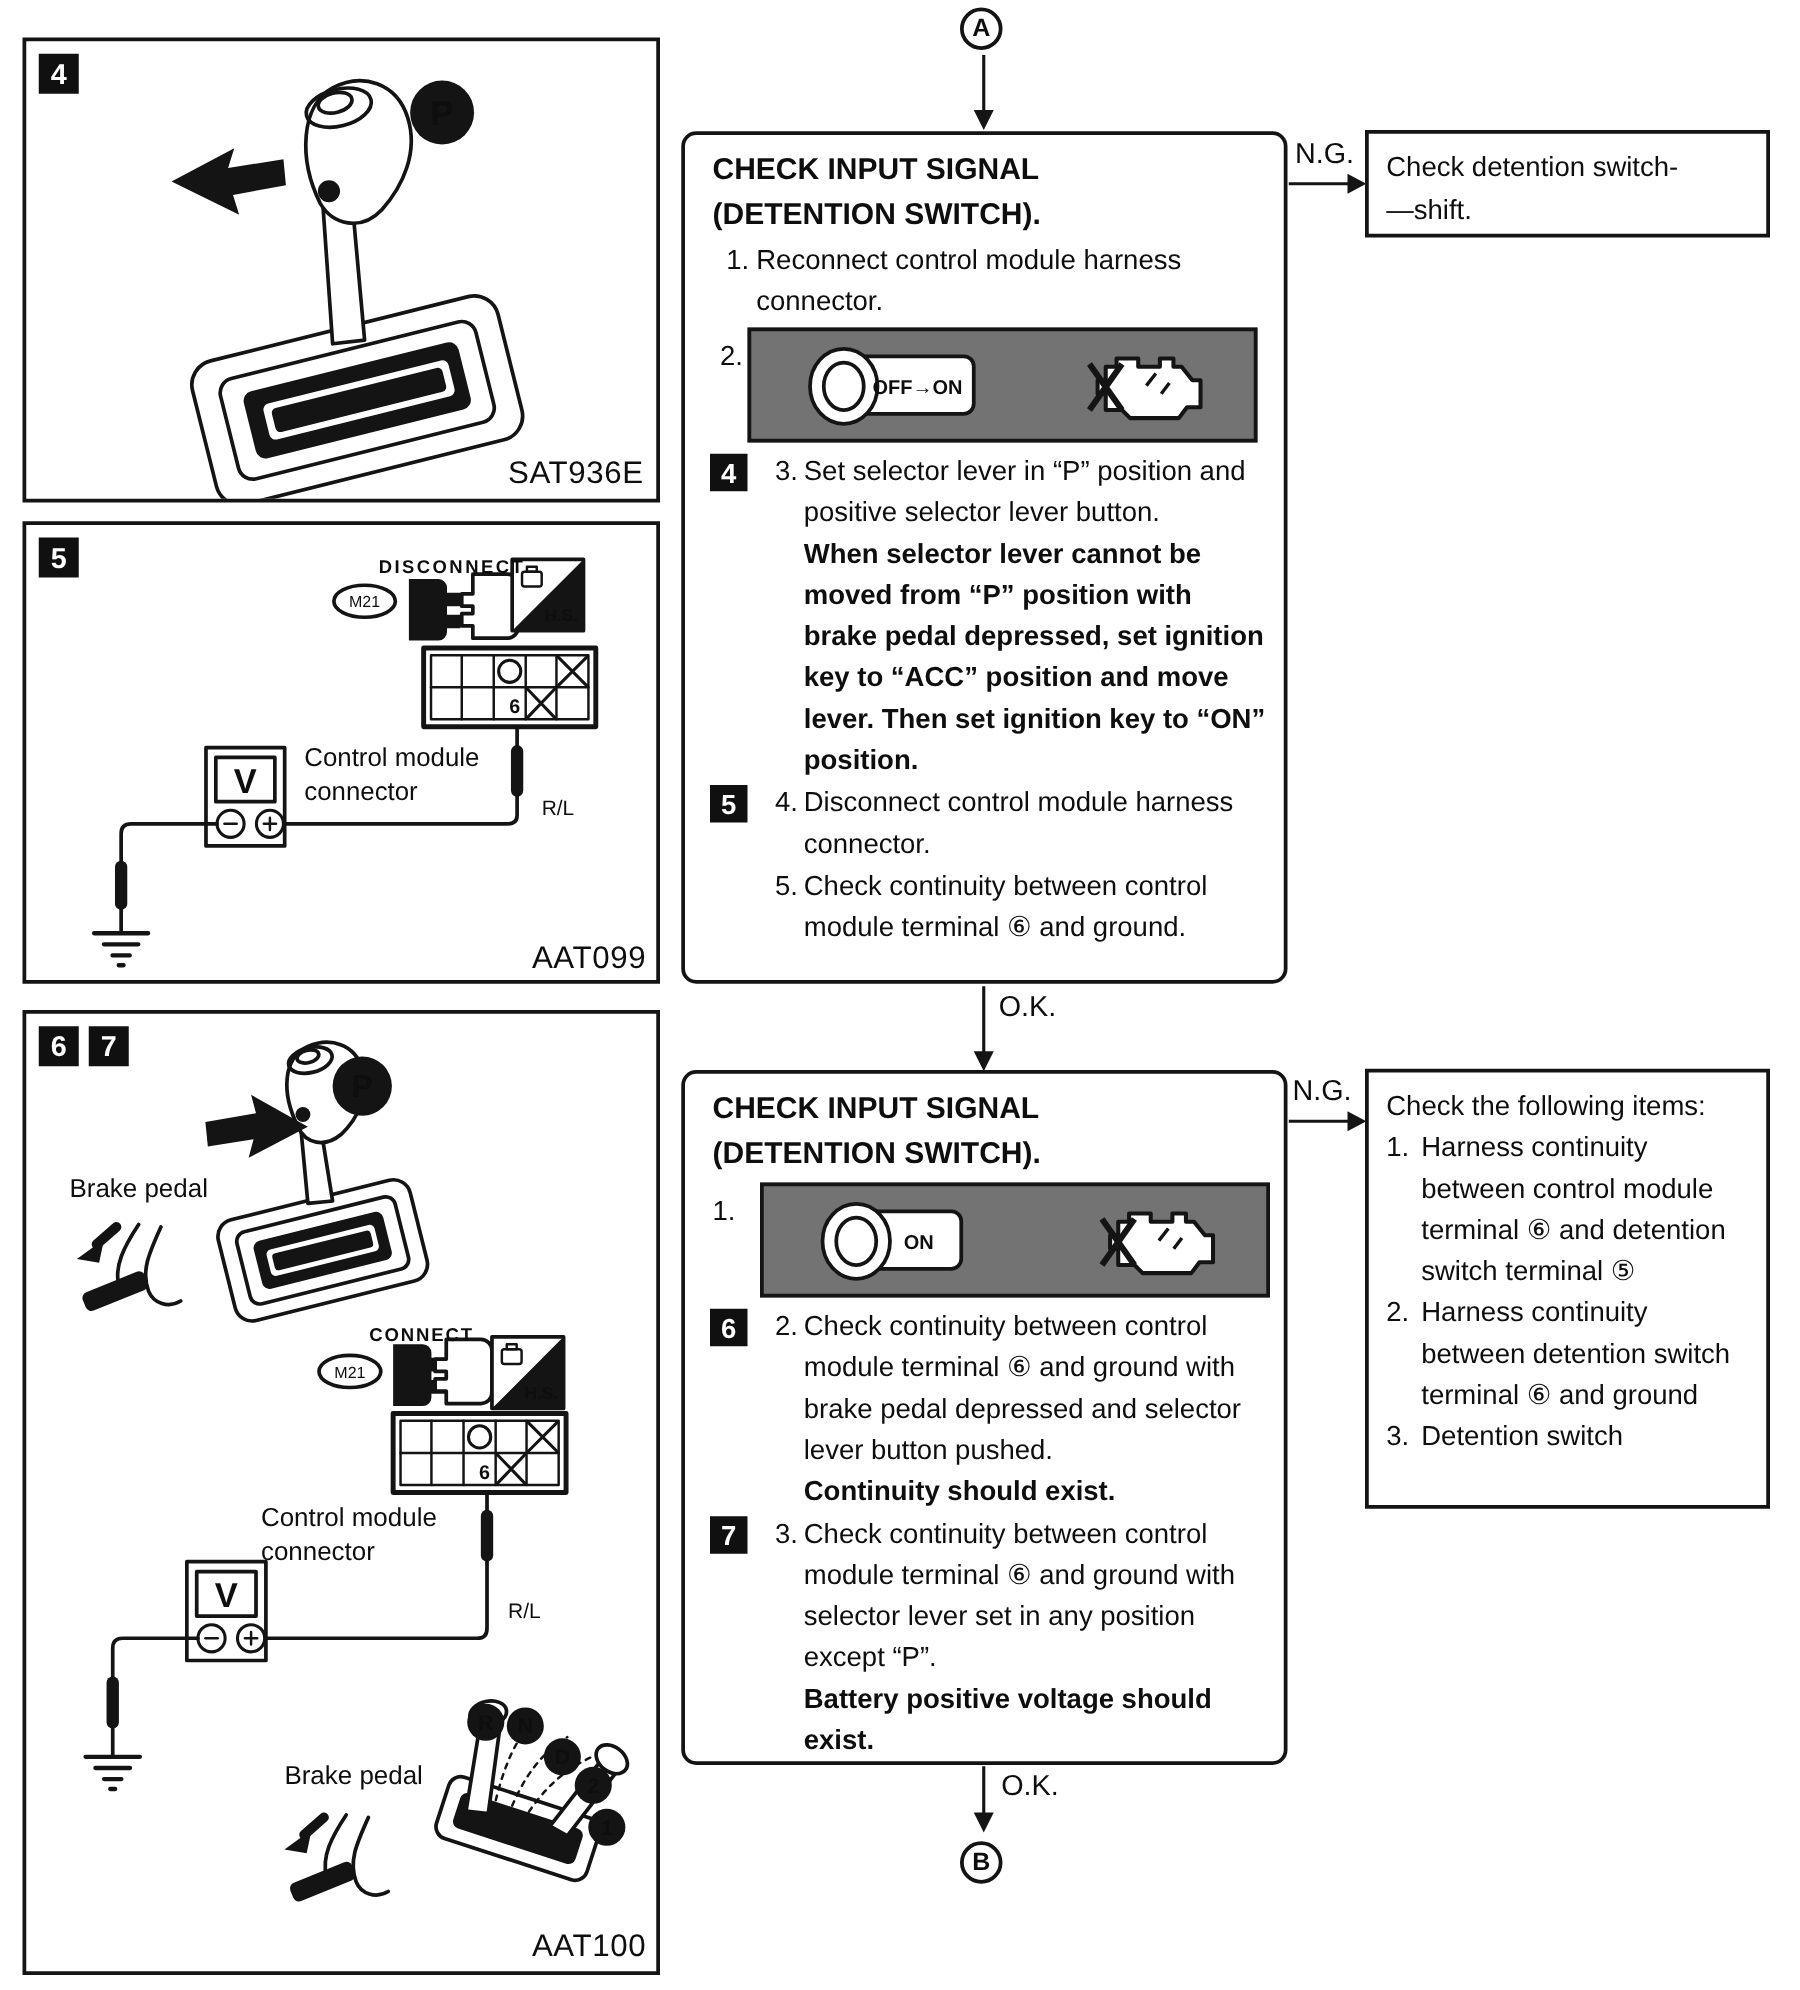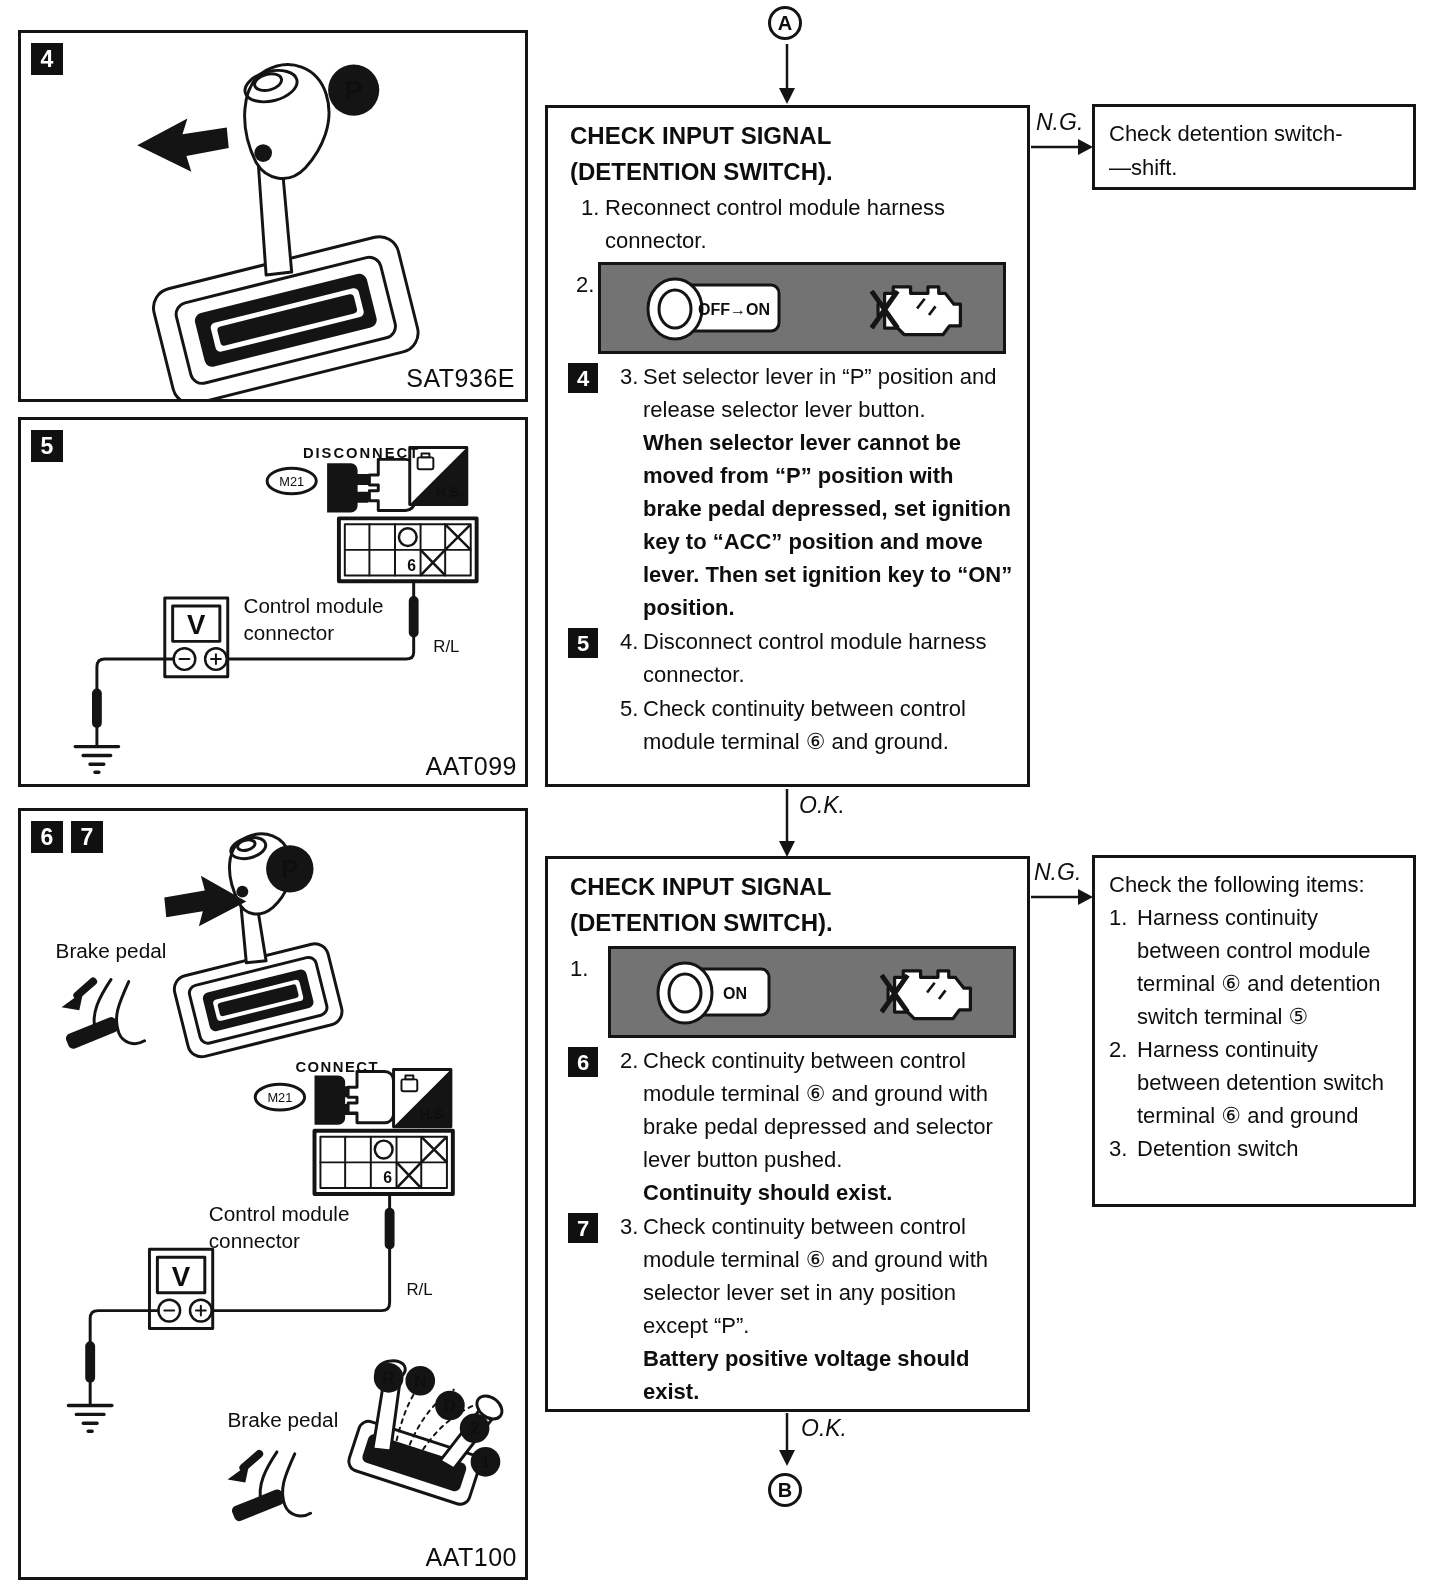--- a/index.html
+++ b/index.html
@@ -6,41 +6,41 @@
   .page { position:relative; width:1440px; height:1592px; background:#ffffff;
           font-family:"Liberation Sans", sans-serif; color:#0e0e0e; overflow:hidden; }
   .box { position:absolute; border:3px solid #141414; background:#fff; box-sizing:border-box; }
   .overlay { position:absolute; left:0; top:0; width:1440px; height:1592px; pointer-events:none; }
   .marker { position:absolute; width:32px; height:32px; background:#101010; color:#fff;
             font-weight:bold; font-size:23px; display:flex; align-items:center; justify-content:center; }
   .figcode { position:absolute; font-size:25px; letter-spacing:0.5px; }
   .fig { position:absolute; left:0; top:0; }
   svg text { font-family:"Liberation Sans", sans-serif; fill:#0e0e0e; }
 
-  .flowbox { padding:10px 14px 6px 0; overflow:hidden; }
+  .flowbox { padding:10px 14px 6px 0; overflow:hidden;border-radius:12px; }
   .ftitle { font-size:24px; font-weight:bold; line-height:36px; margin-left:22px; }
   .step { position:relative; font-size:22px; line-height:33px; margin-top:1px; }
   .step .num { position:absolute; top:0; }
   .shallow { padding-left:57px; } .shallow .num { left:33px; }
   .deep { padding-left:95px; } .deep .num { left:72px; }
   .step2row { padding-left:50px; } .step2row .num { left:28px; top:6px; }
   .step1row { padding-left:60px; } .step1row .num { left:22px; top:6px; }
   .smarker { position:absolute; left:20px; top:3px; width:30px; height:30px; background:#101010;
              color:#fff; font-weight:bold; font-size:22px; display:flex; align-items:center; justify-content:center; }
   .sbold { font-weight:bold; }
   .imgbox { box-sizing:border-box; margin:5px 0 6px 0; width:408px; height:92px; border:3px solid #141414;
             display:flex; align-items:center; justify-content:space-between; padding:0 38px 0 40px; background:#737373; }
   .ngbox { padding:10px 8px 8px 14px; font-size:22px; line-height:34px; }
   .ng2 { line-height:33px; }
   .ng-item { position:relative; padding-left:28px; }
   .ng-item .inum { position:absolute; left:0; }
   .conncircle { position:absolute; width:34px; height:34px; border:3px solid #141414; border-radius:50%;
                 box-sizing:border-box; font-weight:bold; font-size:20px; display:flex; align-items:center;
                 justify-content:center; background:#fff; }
-  .edgelabel { position:absolute; font-size:23px;font-style:italic; }
+  .edgelabel { position:absolute; font-size:23px; }
 </style>
 </head>
 <body>
 
 <div class="page">
 
   <svg class="overlay">
     <g stroke="#141414" stroke-width="2.5" fill="none">
       <path d="M787,44 V90"></path>
       <path d="M1031,147 H1080"></path>
@@ -297,21 +297,21 @@
             <path d="M24,16 V10 H40 V16 H56 V10 H66 V16 H72 L80,26 H86 V46 H76 L70,54 H34 L28,48 H16 V36 H10 V26 H16 V16 Z" fill="#fff"></path>
             <path d="M46,30 l7,-9 M57,36 l6,-8" stroke-width="2.5"></path>
             <path d="M4,14 L28,48 M28,14 L4,48" stroke-width="4.5"></path>
           </g>
         </svg>
       </div>
     </div>
     <div class="step deep">
       <span class="smarker">4</span>
       <span class="num">3.</span>
-      <span>Set selector lever in “P” position and release selector lever button.</span>
+      <span>Set selector lever in “P” position and positive selector lever button.</span>
       <div class="sbold">When selector lever cannot be moved from “P” position with brake pedal depressed, set ignition key to “ACC” position and move lever. Then set ignition key to “ON” position.</div>
     </div>
     <div class="step deep">
       <span class="smarker">5</span>
       <span class="num">4.</span>
       <span>Disconnect control module harness connector.</span>
     </div>
     <div class="step deep">
       <span class="num">5.</span>
       <span>Check continuity between control module terminal ⑥ and ground.</span>

